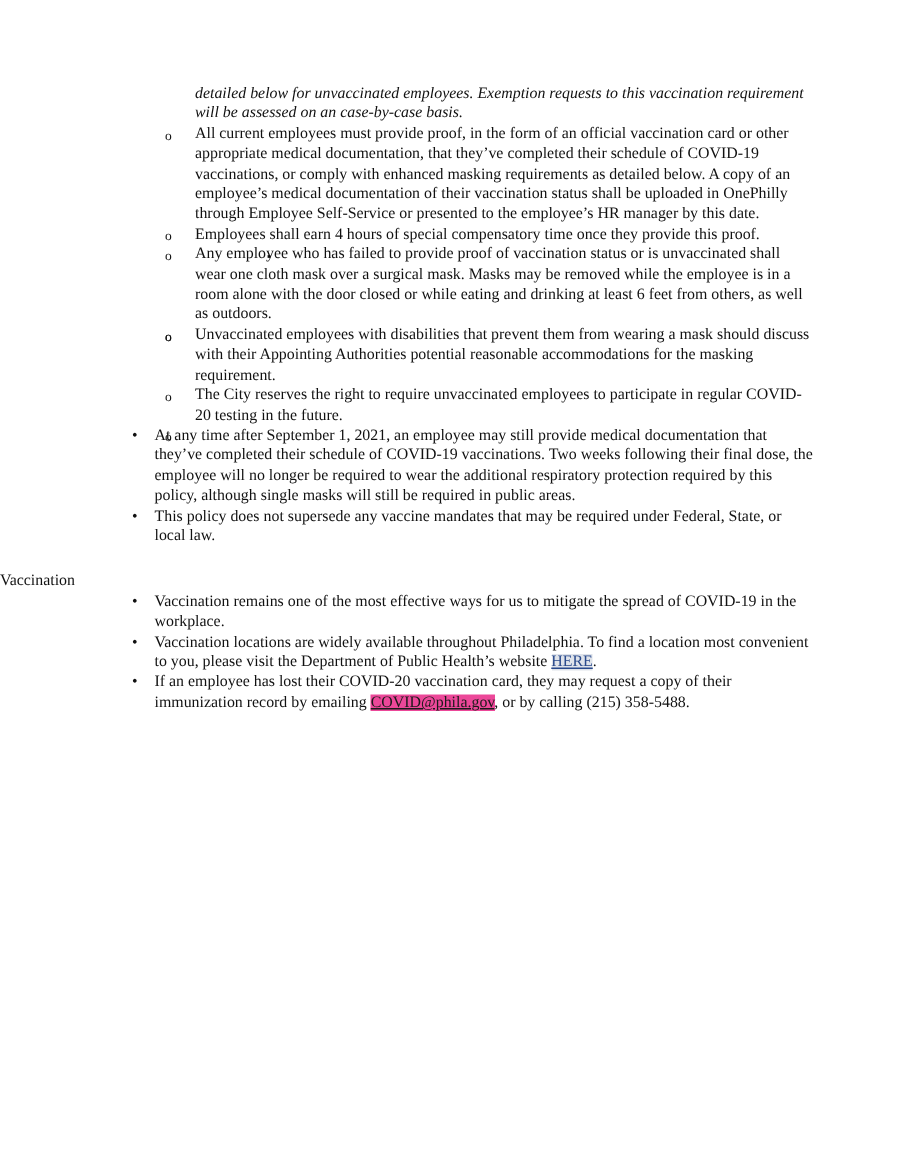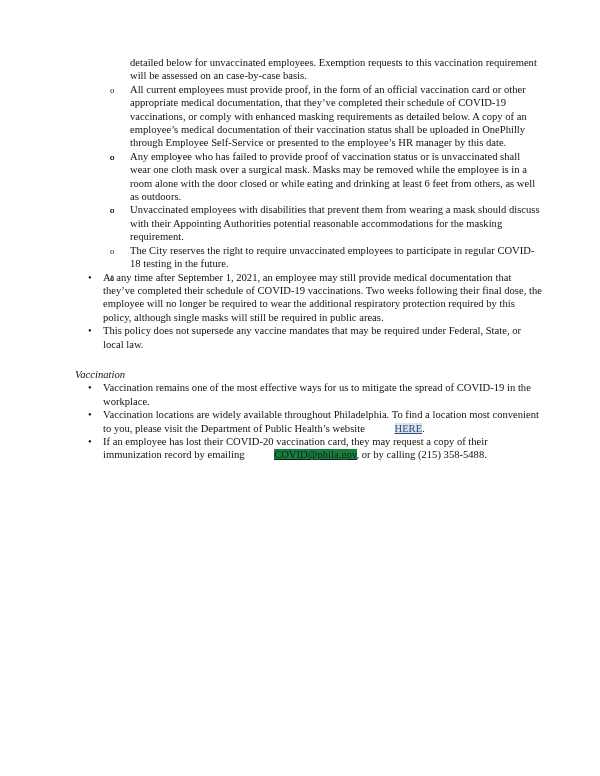--- a/index.html
+++ b/index.html
@@ -41,20 +41,21 @@
     text-align: left;
     margin: 0;
     padding: 0;
     color: #111111;
   }
 
   
   .lvl2-cont {
     margin-left: 130px;
     margin-right: 60px;
+    font-style: italic;
   }
 
   
   .row {
     position: relative;
     margin: 0;
     padding: 0;
   }
 
   
@@ -99,59 +100,57 @@
     width: 12px;
     text-align: left;
     font-size: 7.5px;
     line-height: 15px;
   }
 
   .bullet { color: #111111; }
 
   
   .heading {
-    margin-left: 75px;
     margin-right: 40px;
-    font-style: italic;
     font-size: 10.6px;
     line-height: 13.4px;
     color: #111111;
   }
   .spacer-md { height: 17px; }
 
   
   a.doc-link {
-    margin-left: 27px;
   }
   .link-blue {
     color: #2a4a8c;
     background: #dfe3ea;
     text-decoration: underline;
   }
   .link-dark {
     color: #1a1a1a;
-    background: #15803d;
+    background: #ec4899;
     text-decoration: underline;
   }
 </style>
 </head>
 <body>
 
 <div class="page">
   <div class="content">
 
     <div class="txt lvl2-cont">detailed below for unvaccinated employees.  Exemption requests to this vaccination requirement will be assessed on an case-by-case basis.</div>
 
     <div class="txt row lvl2">
       <span class="bullet">o</span>
       <span>All current employees must provide proof, in the form of an official vaccination card or other appropriate medical documentation, that they’ve completed their schedule of COVID-19 vaccinations, or comply with enhanced masking requirements as detailed below. A copy of an employee’s medical documentation of their vaccination status shall be uploaded in OnePhilly through Employee Self-Service or presented to the employee’s HR manager by this date.</span>
     </div>
 
     <div class="txt row lvl2">
       <span class="bullet">o</span>
+      <span>Employees shall earn 4 hours of special compensatory time once they provide this proof.</span>
     </div>
 
     <div class="txt row lvl3">
       <span class="bullet">▪</span>
     </div>
 
     <div class="txt row lvl2">
       <span class="bullet">o</span>
       <span>Any employee who has failed to provide proof of vaccination status or is unvaccinated shall wear one cloth mask over a surgical mask.  Masks may be removed while the employee is in a room alone with the door closed or while eating and drinking at least 6 feet from others, as well as outdoors.</span>
     </div>
@@ -160,21 +159,21 @@
       <span class="bullet">o</span>
     </div>
 
     <div class="txt row lvl2">
       <span class="bullet">o</span>
       <span>Unvaccinated employees with disabilities that prevent them from wearing a mask should discuss with their Appointing Authorities potential reasonable accommodations for the masking requirement.</span>
     </div>
 
     <div class="txt row lvl2">
       <span class="bullet">o</span>
-      <span>The City reserves the right to require unvaccinated employees to participate in regular COVID-18 testing in the future.</span>
+      <span>The City reserves the right to require unvaccinated employees to participate in regular COVID-20 testing in the future.</span>
     </div>
 
     <div class="txt row lvl2">
       <span class="bullet">o</span>
     </div>
 
     <div class="txt row lvl1">
       <span class="bullet">•</span>
       <span>At any time after September 1, 2021, an employee may still provide medical documentation that they’ve completed their schedule of COVID-19 vaccinations.  Two weeks following their final dose, the employee will no longer be required to wear the additional respiratory protection required by this policy, although single masks will still be required in public areas.</span>
     </div>

